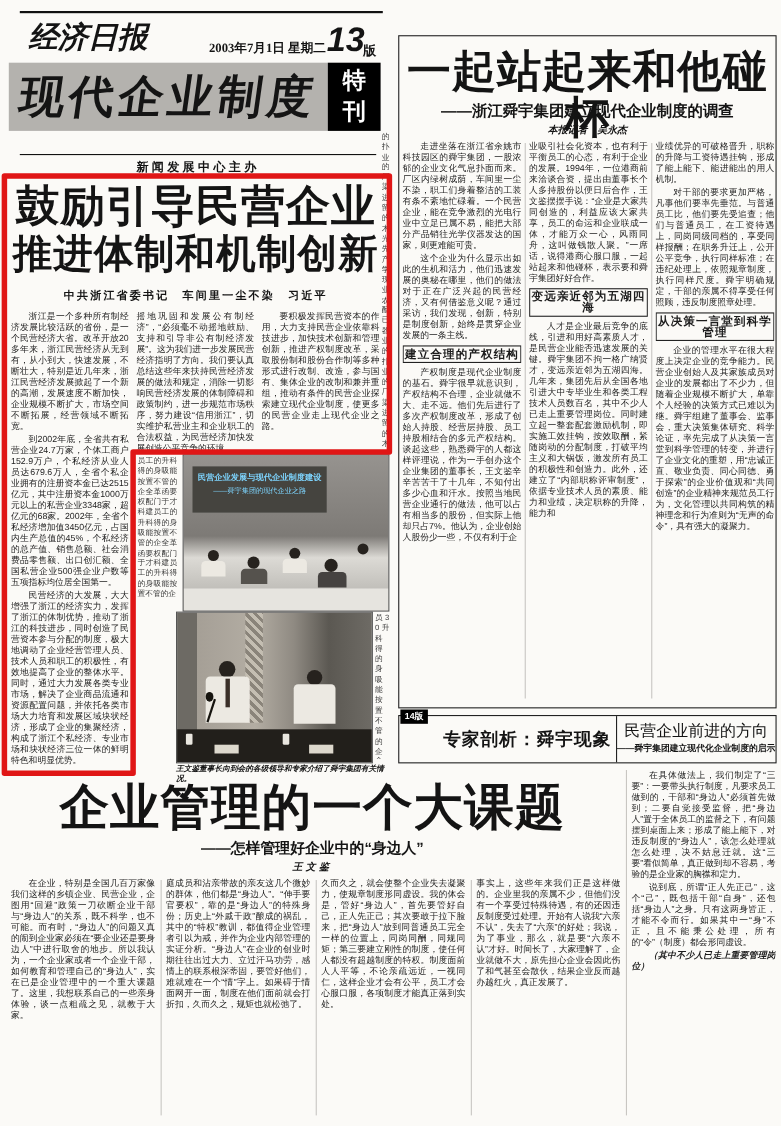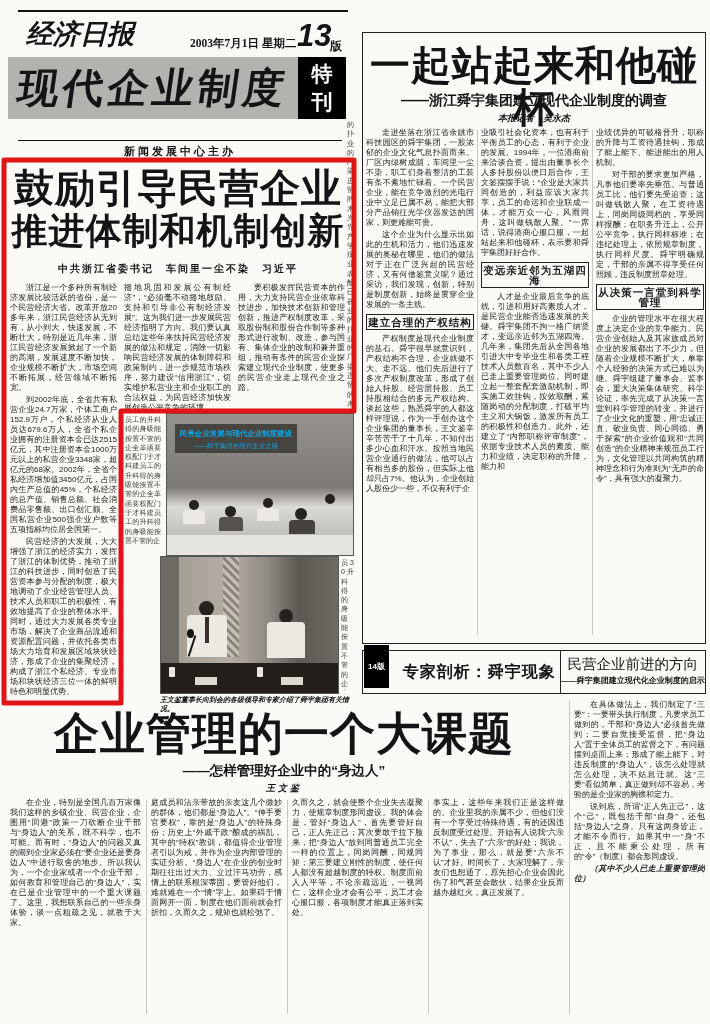--- a/index.html
+++ b/index.html
@@ -61,21 +61,21 @@
   </div>
   <div class="abs bt" style="left:238px;top:283px;width:107px;height:126px;">
     <p>要积极发挥民营资本的作用，大力支持民营企业依靠科技进步，加快技术创新和管理创新，推进产权制度改革，采取股份制和股份合作制等多种形式进行改制、改造，参与国有、集体企业的改制和兼并重组，推动有条件的民营企业探索建立现代企业制度，使更多的民营企业走上现代企业之路。</p>
   </div>
 
   <div class="abs sliver" style="left:347px;top:120px;width:11px;height:288px;">的扑业的厂染进留的木光先产学现业农酝已器业的扑业的厂染进留的木光先产学现业农酝已器</div>
   <div class="abs sliver" style="left:125px;top:415px;width:36px;height:284px;">员工的升科得的身吸能按置不管的企全革函要权配门于才科建员工的升科得的身吸能按置不管的企全革函要权配门于才科建员工的升科得的身吸能按置不管的企</div>
   <div class="abs sliver" style="left:341px;top:558px;width:13px;height:132px;">员30升科得的身吸能按置不管的企全革函要权配</div>
 
   <div class="abs photo" style="left:166px;top:413px;width:186px;height:141px;background:linear-gradient(#96938f 0%,#7d7a76 52%,#dcdad5 66%,#aeaca7 100%);">
-    <div class="abs" style="left:8px;top:10px;width:122px;height:29px;background:#45443f;color:#0ea5e9;text-align:center;padding-top:5px;box-sizing:border-box;">
+    <div class="abs" style="left:8px;top:10px;width:122px;height:42px;background:#45443f;color:#7dd3fc;text-align:center;padding-top:5px;box-sizing:border-box;">
       <div style="font-size:7.5px;font-weight:bold;letter-spacing:0;">民营企业发展与现代企业制度建设</div>
       <div style="font-size:6.5px;margin-top:3px;">——舜宇集团的现代企业之路</div>
     </div>
     <div class="head" style="left:22px;top:86px;width:10px;height:10px;"></div>
     <div class="head" style="left:58px;top:92px;width:11px;height:11px;"></div>
     <div class="head" style="left:96px;top:84px;width:10px;height:10px;"></div>
     <div class="head" style="left:128px;top:94px;width:12px;height:12px;"></div>
     <div class="head" style="left:158px;top:80px;width:10px;height:10px;"></div>
     <div class="shirt" style="left:16px;top:96px;width:22px;height:14px;"></div>
     <div class="shirt" style="left:52px;top:103px;width:24px;height:14px;background:#55524d;"></div>
@@ -114,53 +114,53 @@
   </div>
   <div class="abs colrule" style="left:477px;top:130px;height:505px;"></div>
   <div class="abs bt" style="left:481px;top:128px;width:108px;height:508px;">
     <p class="nofirst">业吸引社会化资本，也有利于平衡员工的心态，有利于企业的发展。1994年，一位港商前来洽谈合资，提出由董事长个人多持股份以便日后合作，王文鉴摆摆手说：“企业是大家共同创造的，利益应该大家共享，员工的命运和企业联成一体，才能万众一心，风雨同舟，这叫做钱散人聚。”一席话，说得港商心服口服，一起站起来和他碰杯，表示要和舜宇集团好好合作。</p>
     <div class="subhead">变远亲近邻为五湖四海</div>
     <p>人才是企业最后竞争的底线，引进和用好高素质人才，是民营企业能否迅速发展的关键。舜宇集团不拘一格广纳贤才，变远亲近邻为五湖四海。几年来，集团先后从全国各地引进大中专毕业生和各类工程技术人员数百名，其中不少人已走上重要管理岗位。同时建立起一整套配套激励机制，即实施工效挂钩，按效取酬，紧随岗动的分配制度，打破平均主义和大锅饭，激发所有员工的积极性和创造力。此外，还建立了“内部职称评审制度”，依据专业技术人员的素质、能力和业绩，决定职称的升降，能力和</p>
   </div>
   <div class="abs colrule" style="left:592px;top:130px;height:505px;"></div>
   <div class="abs bt" style="left:596px;top:128px;width:108px;height:508px;">
     <p class="nofirst">业绩优异的可破格晋升，职称的升降与工资待遇挂钩，形成了能上能下、能进能出的用人机制。</p>
-    <p>对干部的要求更加严格，凡事他们要率先垂范。与普通员工比，他们要先受追查；这叫做钱散人聚，在工资待遇上，同岗同级同档的，享受同样报酬；在职务升迁上，公开公平竞争，执行同样标准；在违纪处理上，依照规章制度，执行同样尺度。舜宇明确规定，干部的亲属不得享受任何照顾，违反制度照章处理。</p>
+    <p>对干部的要求更加严格，凡事他们要率先垂范。与普通员工比，他们要先受追查；他们与普通员工，在工资待遇上，同岗同级同档的，享受同样报酬；在职务升迁上，公开公平竞争，执行同样标准；在违纪处理上，依照规章制度，执行同样尺度。舜宇明确规定，干部的亲属不得享受任何照顾，违反制度照章处理。</p>
     <div class="subhead">从决策一言堂到科学管理</div>
     <p>企业的管理水平在很大程度上决定企业的竞争能力。民营企业创始人及其家族成员对企业的发展都出了不少力，但随着企业规模不断扩大，单靠个人经验的决策方式已难以为继。舜宇组建了董事会、监事会，重大决策集体研究、科学论证，率先完成了从决策一言堂到科学管理的转变，并进行了企业文化的重塑，用“忠诚正直、敬业负责、同心同德、勇于探索”的企业价值观和“共同创造”的企业精神来规范员工行为，文化管理以共同构筑的精神理念和行为准则为“无声的命令”，具有强大的凝聚力。</p>
   </div>
 
   <div class="abs" style="left:362px;top:650px;width:344px;height:44px;border:1.5px solid #222;box-sizing:border-box;display:flex;">
     <div style="width:47%;display:flex;align-items:center;justify-content:center;font-size:16px;font-weight:900;letter-spacing:1px;margin-left:36px;">专家剖析：舜宇现象</div>
     <div style="width:1px;background:#222;"></div>
     <div style="flex:1;text-align:center;padding-top:4px;">
       <div style="font-size:14.5px;font-weight:400;">民营企业前进的方向</div>
       <div style="font-size:8px;font-weight:bold;margin-top:1px;">——舜宇集团建立现代化企业制度的启示</div>
     </div>
   </div>
-  <div class="abs" style="left:364px;top:645px;background:#000;color:#fff;font-size:8px;font-weight:bold;padding:16px 4px;">14版</div>
+  <div class="abs" style="left:364px;top:645px;background:#000;color:#fff;font-size:8px;font-weight:bold;padding:1px 4px;">14版</div>
 
   <div class="abs hl ctr" style="left:8px;top:710px;width:552px;font-size:45px;">企业管理的一个大课题</div>
   <div class="abs ctr" style="left:8px;top:762px;width:552px;font-size:13.5px;font-weight:bold;">——怎样管理好企业中的“身边人”</div>
   <div class="abs ctr" style="left:8px;top:782px;width:552px;font-size:9px;font-weight:bold;font-style:italic;letter-spacing:3px;">王文鉴</div>
 
   <div class="abs bt" style="left:10px;top:798px;width:131px;height:218px;">
     <p>在企业，特别是全国几百万家像我们这样的乡镇企业、民营企业，企图用“回避”政策一刀砍断企业干部与“身边人”的关系，既不科学，也不可能。而有时，“身边人”的问题又真的闹到企业家必须在“要企业还是要身边人”中进行取舍的地步。所以我认为，一个企业家或者一个企业干部，如何教育和管理自己的“身边人”，实在已是企业管理中的一个重大课题了。这里，我想联系自己的一些亲身体验，谈一点粗疏之见，就教于大家。</p>
   </div>
   <div class="abs colrule" style="left:146px;top:800px;height:214px;"></div>
   <div class="abs bt" style="left:151px;top:798px;width:131px;height:218px;">
     <p class="nofirst">庭成员和沾亲带故的亲友这几个微妙的群体，他们都是“身边人”。“伸手要官要权”，靠的是“身边人”的特殊身份；历史上“外戚干政”酿成的祸乱，其中的“特权”教训，都值得企业管理者引以为戒，并作为企业内部管理的实证分析。“身边人”在企业的创业时期往往出过大力、立过汗马功劳，感情上的联系根深蒂固，要管好他们，难就难在一个“情”字上。如果碍于情面网开一面，制度在他们面前就会打折扣，久而久之，规矩也就松弛了。</p>
   </div>
   <div class="abs colrule" style="left:287px;top:800px;height:214px;"></div>
   <div class="abs bt" style="left:292px;top:798px;width:131px;height:218px;">
     <p class="nofirst">久而久之，就会使整个企业失去凝聚力，使规章制度形同虚设。我的体会是，管好“身边人”，首先要管好自己，正人先正己；其次要敢于拉下脸来，把“身边人”放到同普通员工完全一样的位置上，同岗同酬，同规同矩；第三要建立刚性的制度，使任何人都没有超越制度的特权。制度面前人人平等，不论亲疏远近，一视同仁，这样企业才会有公平，员工才会心服口服，各项制度才能真正落到实处。</p>
   </div>
   <div class="abs colrule" style="left:428px;top:800px;height:214px;"></div>
   <div class="abs bt" style="left:433px;top:798px;width:131px;height:218px;">
-    <p class="nofirst">事实上，这些年来我们正是这样做的。企业里我的亲属不少，但他们没有一个享受过特殊待遇，有的还因违反制度受过处理。开始有人说我“六亲不认”，失去了“六亲”的好处；我说，为了事业，那么，就是要“六亲不认”才好。时间长了，大家理解了，亲友们也想通了，原先担心企业会因此伤了和气甚至会散伙，结果企业反而越办越红火，真正发展了。</p>
+    <p class="nofirst">事实上，这些年来我们正是这样做的。企业里我的亲属不少，但他们没有一个享受过特殊待遇，有的还因违反制度受过处理。开始有人说我“六亲不认”，失去了“六亲”的好处；我说，为了事业，那么，就是要“六亲不认”才好。时间长了，大家理解了，企业就做不大，原先担心企业会因此伤了和气甚至会散伙，结果企业反而越办越红火，真正发展了。</p>
   </div>
   <div class="abs colrule" style="left:569px;top:700px;height:314px;"></div>
   <div class="abs bt" style="left:574px;top:700px;width:131px;height:316px;">
     <p>在具体做法上，我们制定了“三要”：一要带头执行制度，凡要求员工做到的，干部和“身边人”必须首先做到；二要自觉接受监督，把“身边人”置于全体员工的监督之下，有问题摆到桌面上来；形成了能上能下，对违反制度的“身边人”，该怎么处理就怎么处理，决不姑息迁就。这“三要”看似简单，真正做到却不容易，考验的是企业家的胸襟和定力。</p>
     <p>说到底，所谓“正人先正己”，这个“己”，既包括干部“自身”，还包括“身边人”之身。只有这两身皆正，才能不令而行。如果其中一“身”不正，且不能秉公处理，所有的“令”（制度）都会形同虚设。</p>
     <p style="font-weight:bold;font-style:italic;">（其中不少人已走上重要管理岗位）</p>
   </div>
 
 </div>
 

